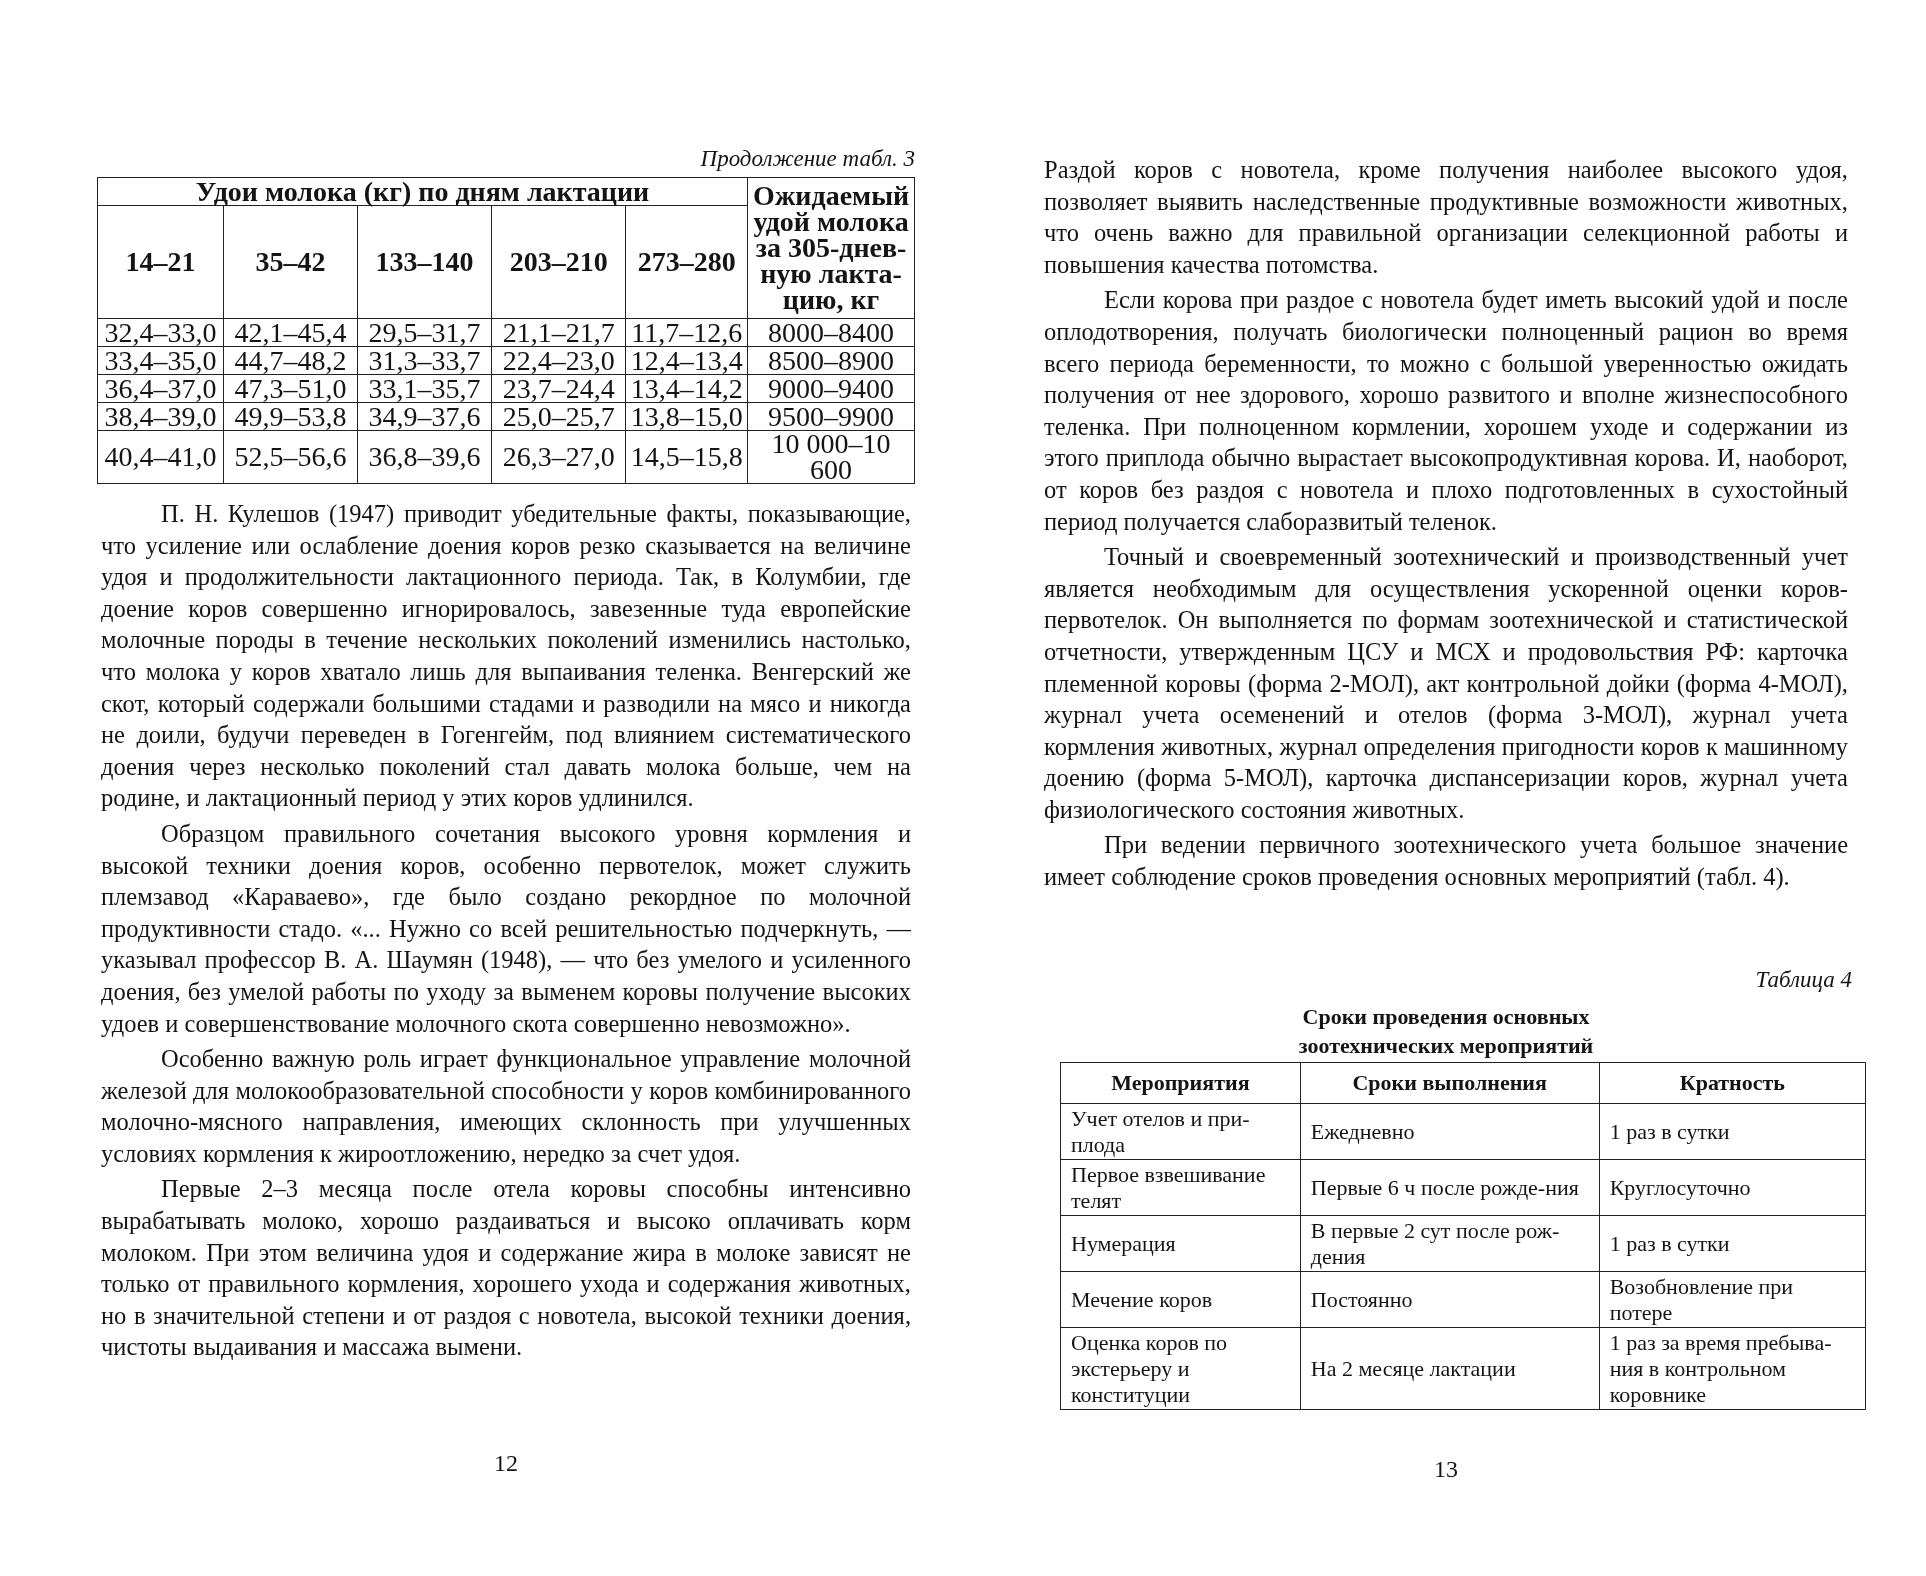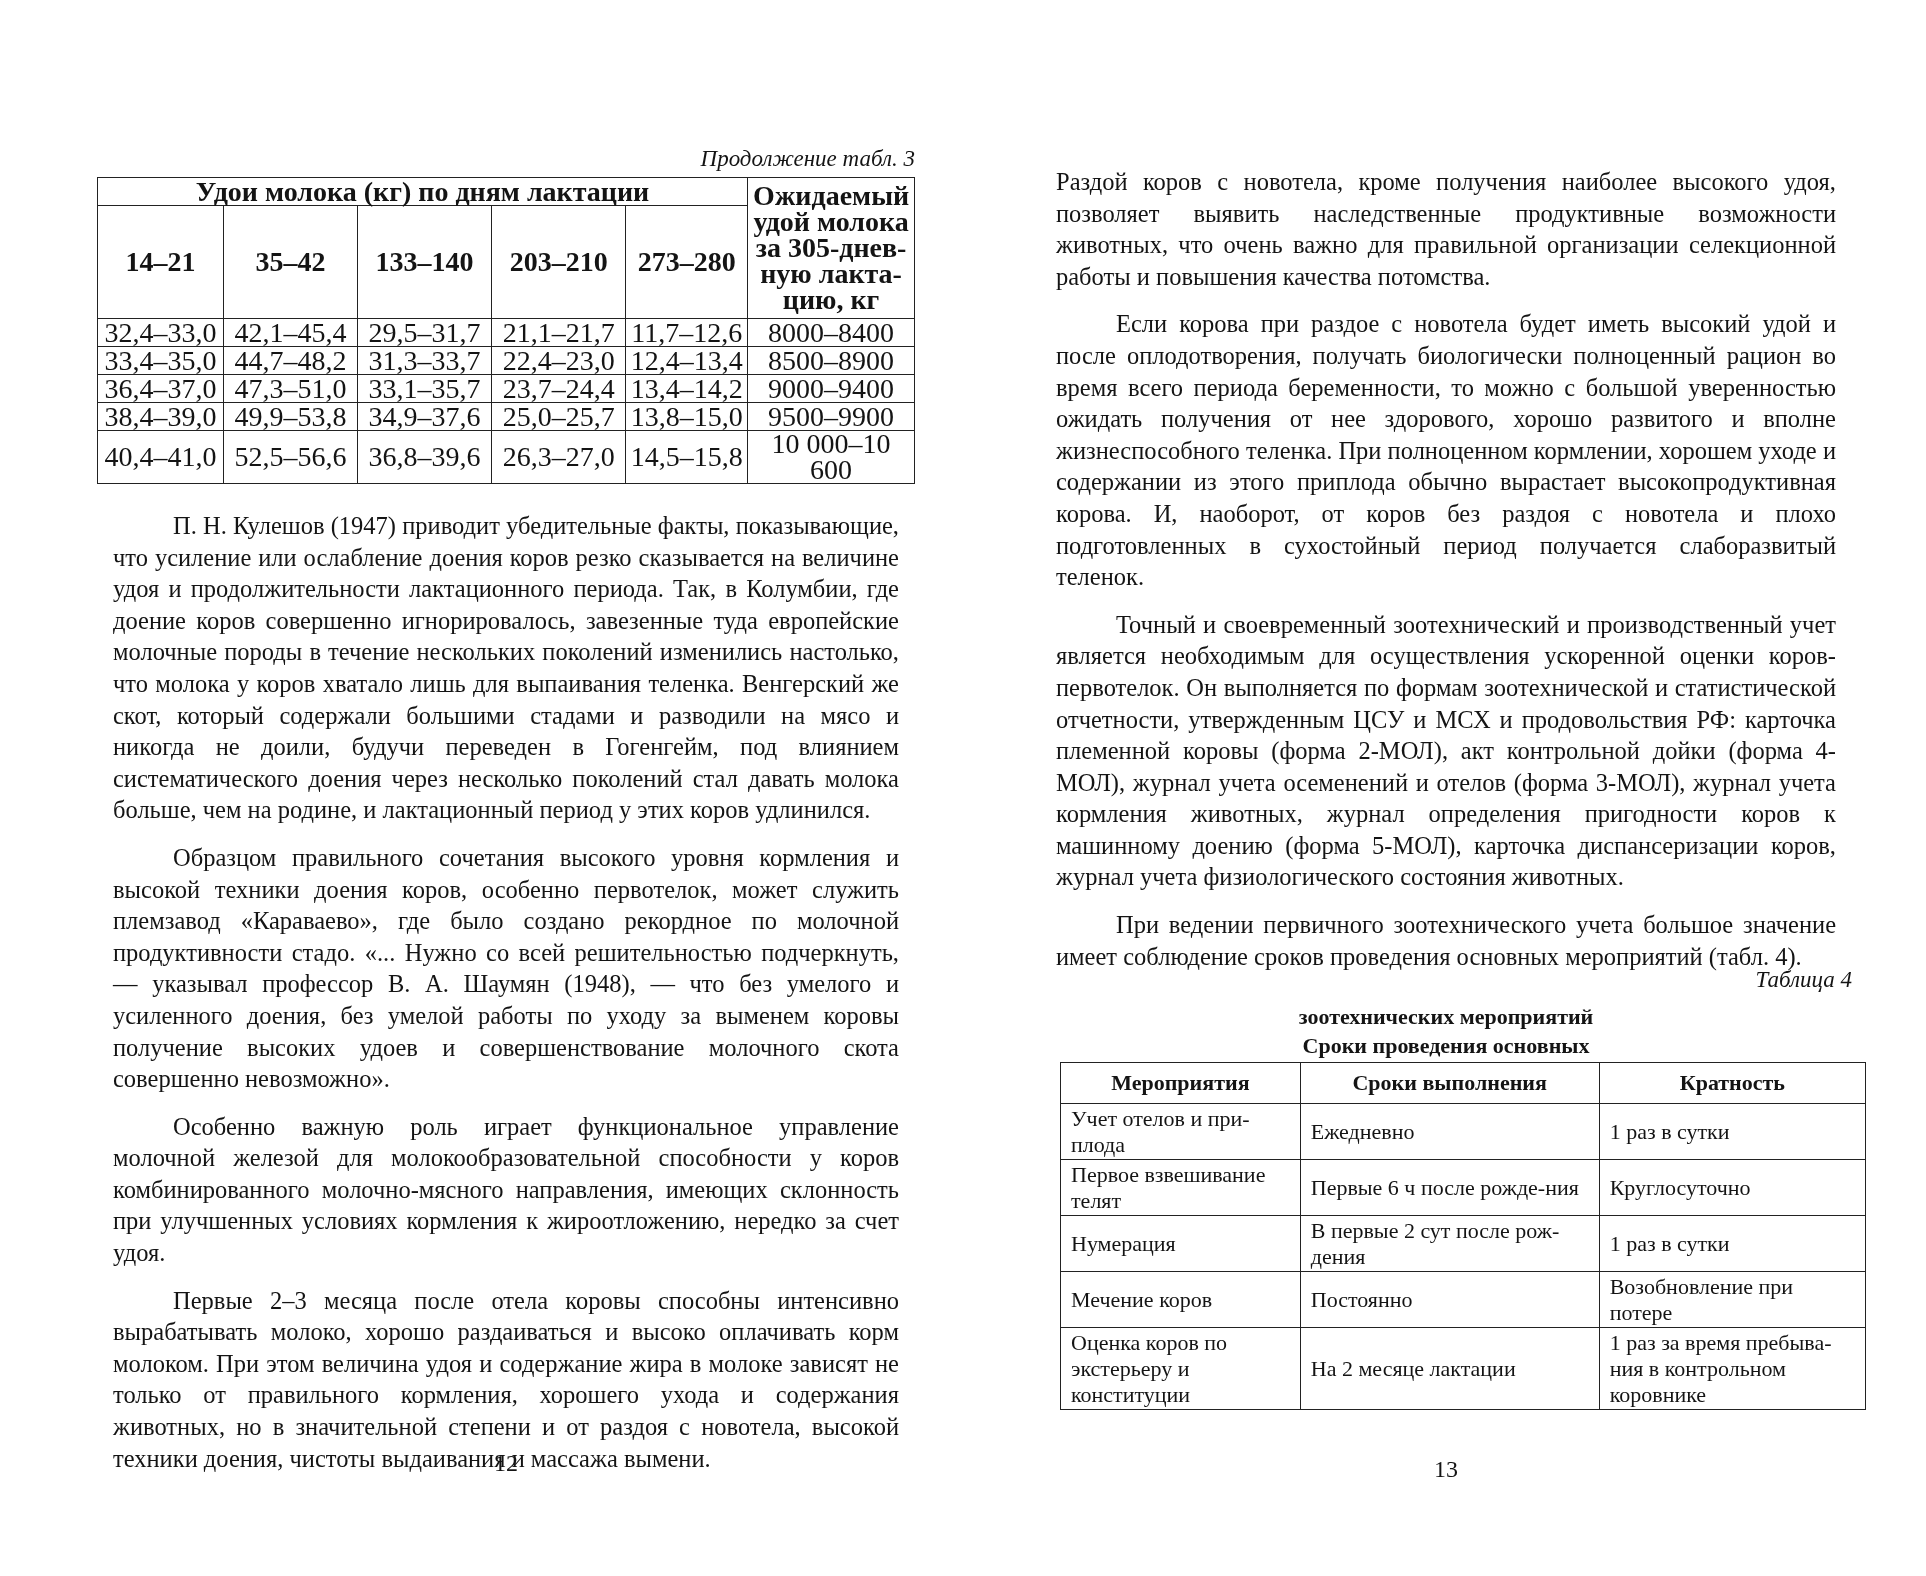--- a/index.html
+++ b/index.html
@@ -13,21 +13,21 @@
 
   table.t3 { border-collapse:collapse; width:818px; font-size:28px; }
   table.t3 td, table.t3 th { border:1.6px solid #222; text-align:center; padding:0 2px; }
   table.t3 th { font-weight:bold; }
   table.t3 tr.hdr1 th { height:27px; line-height:26px; }
   table.t3 tr.hdr2 th { height:112px; }
   table.t3 th.expected { line-height:28px; vertical-align:middle; }
   table.t3 td { height:27px; line-height:26px; }
 
   .body-text { font-size:24.5px; line-height:31.6px; text-align:justify; }
-  .body-text p { margin:16px; text-indent:60px; }
+  .body-text p { margin:4px; text-indent:60px; }
   .body-text p.no-indent { text-indent:0; }
 
   .page-num { position:absolute; left:0; right:0; text-align:center; font-size:24px; }
 
   .table-title { text-align:center; font-weight:bold; font-size:22px; line-height:29px; }
   table.t4 { border-collapse:collapse; width:806px; margin-left:20px; font-size:22px; }
   table.t4 td, table.t4 th { border:1.6px solid #222; padding:0 10px; vertical-align:middle; }
   table.t4 th { font-weight:bold; text-align:center; height:40px; }
   table.t4 td { line-height:26px; text-align:left; }
   table.t4 .c1 { width:214px; }
@@ -110,22 +110,22 @@
   <div class="body-text" style="position:absolute; top:150px; left:0; width:812px;">
     <p class="no-indent">Раздой коров с новотела, кроме получения наиболее высокого удоя, позволяет выявить наследственные продуктивные возможности животных, что очень важно для правильной организации селекционной работы и повышения качества потомства.</p>
     <p>Если корова при раздое с новотела будет иметь высокий удой и после оплодотворения, получать биологически полноценный рацион во время всего периода беременности, то можно с большой уверенностью ожидать получения от нее здорового, хорошо развитого и вполне жизнеспособного теленка. При полноценном кормлении, хорошем уходе и содержании из этого приплода обычно вырастает высокопродуктивная корова. И, наоборот, от коров без раздоя с новотела и плохо подготовленных в сухостойный период получается слаборазвитый теленок.</p>
     <p>Точный и своевременный зоотехнический и производственный учет является необходимым для осуществления ускоренной оценки коров-первотелок. Он выполняется по формам зоотехнической и статистической отчетности, утвержденным ЦСУ и МСХ и продовольствия РФ: карточка племенной коровы (форма 2-МОЛ), акт контрольной дойки (форма 4-МОЛ), журнал учета осеменений и отелов (форма 3-МОЛ), журнал учета кормления животных, журнал определения пригодности коров к машинному доению (форма 5-МОЛ), карточка диспансеризации коров, журнал учета физиологического состояния животных.</p>
     <p>При ведении первичного зоотехнического учета большое значение имеет соблюдение сроков проведения основных мероприятий (табл. 4).</p>
   </div>
 
   <div class="caption-right" style="position:absolute; top:966px; right:0;">Таблица 4</div>
 
   <div class="table-title" style="position:absolute; top:1002px; left:0; width:812px;">
+    <div>Сроки проведения основных</div>
     <div>зоотехнических мероприятий</div>
-    <div>Сроки проведения основных</div>
   </div>
 
   <table class="t4" style="position:absolute; top:1062px; left:0;">
     <tbody>
         <tr>
       <th class="c1">Мероприятия</th>
       <th class="c2">Сроки выполнения</th>
       <th class="c3">Кратность</th>
     </tr>
     <tr style="height:56px;">

